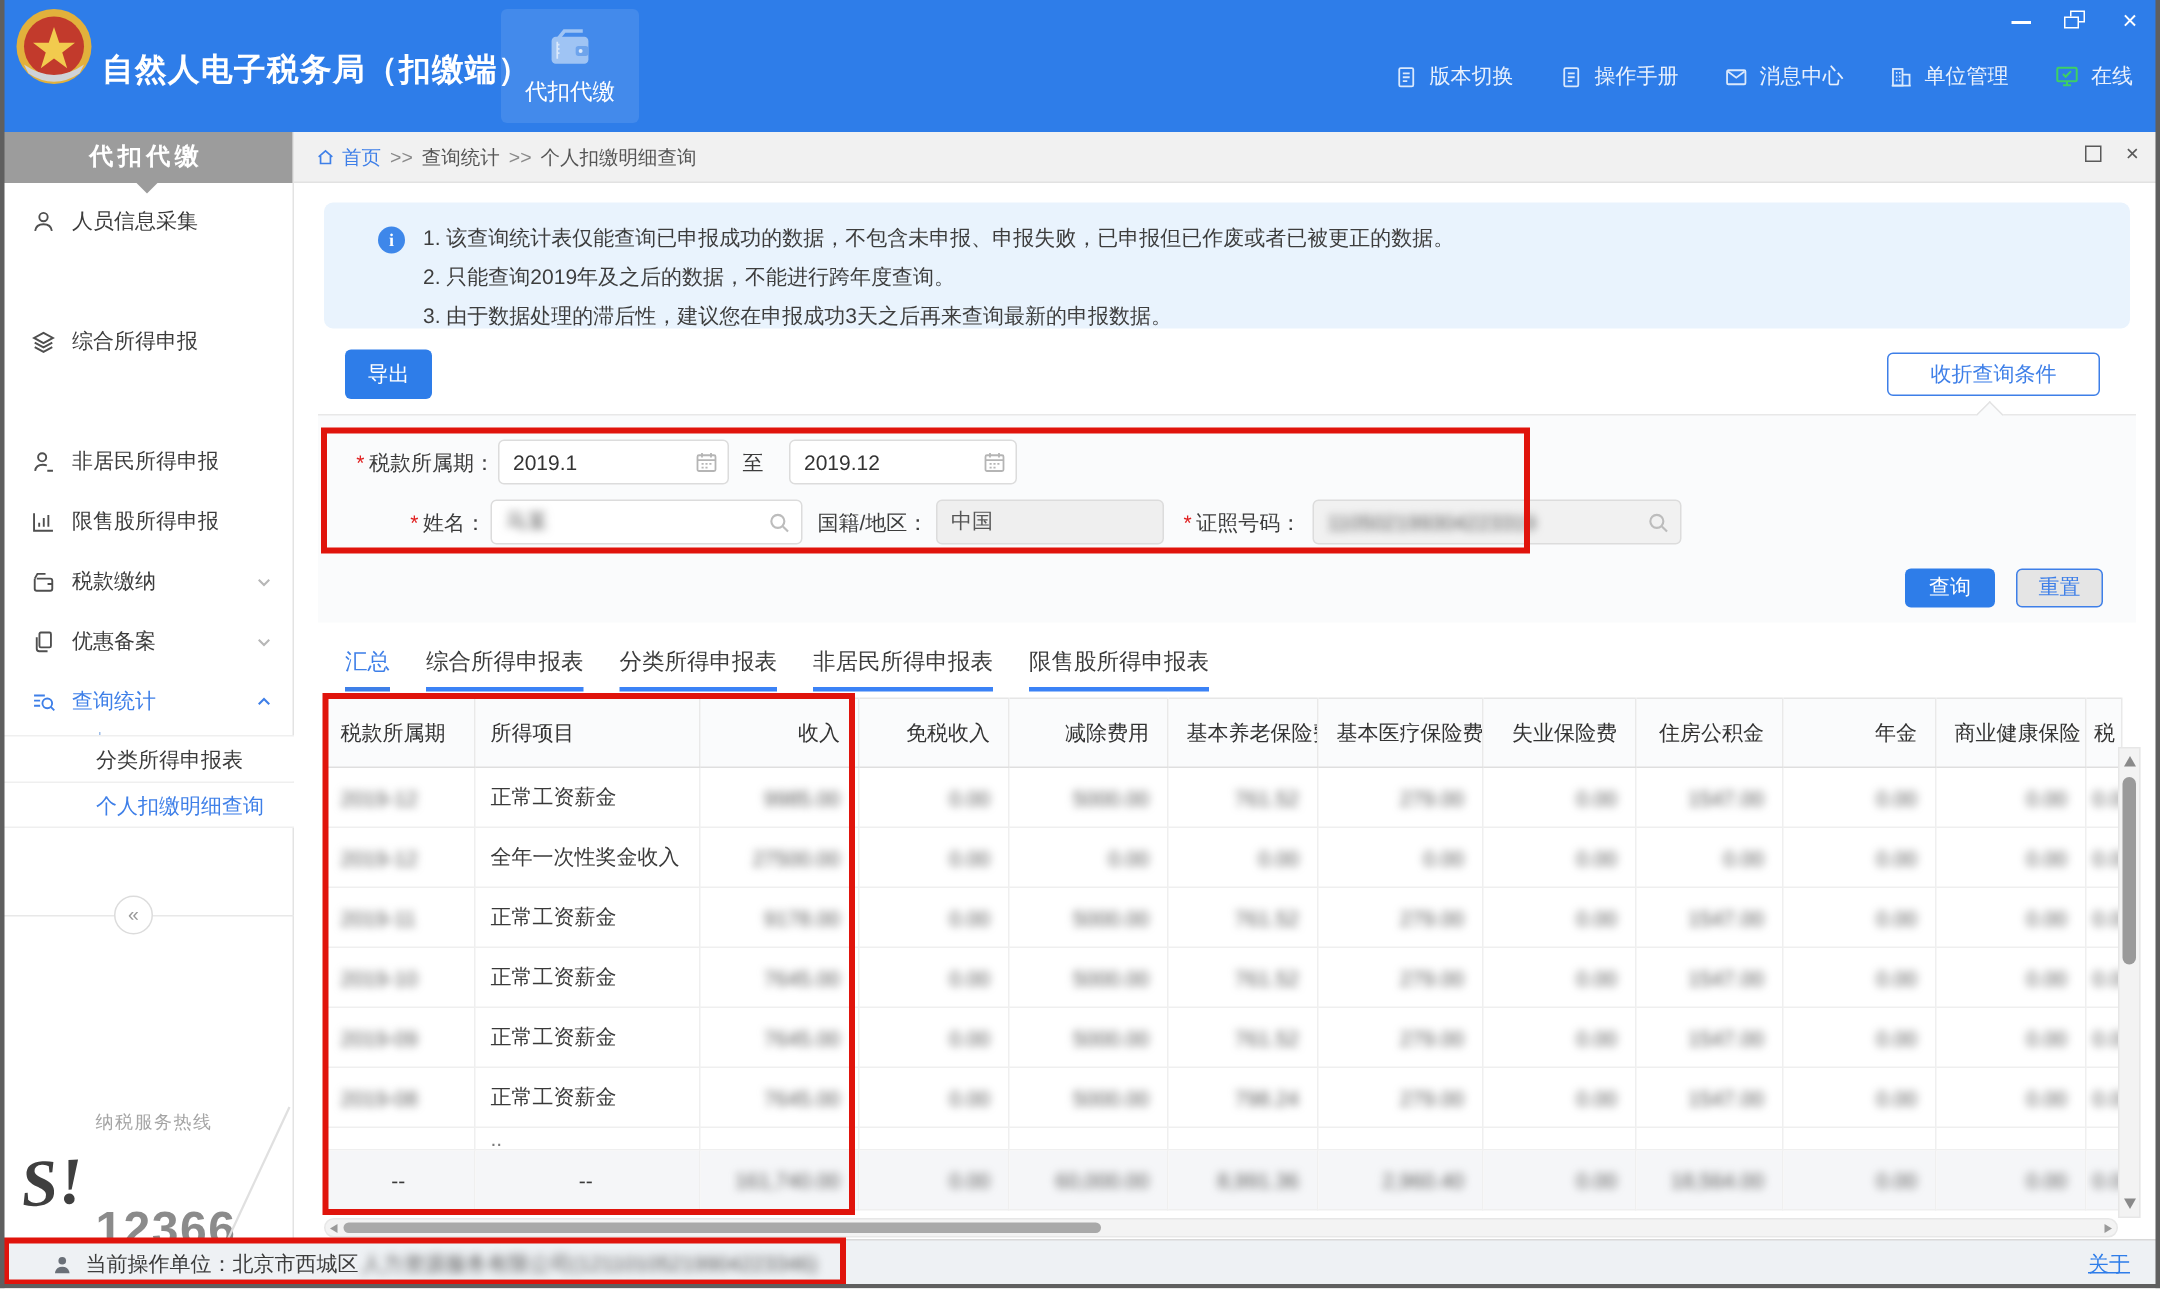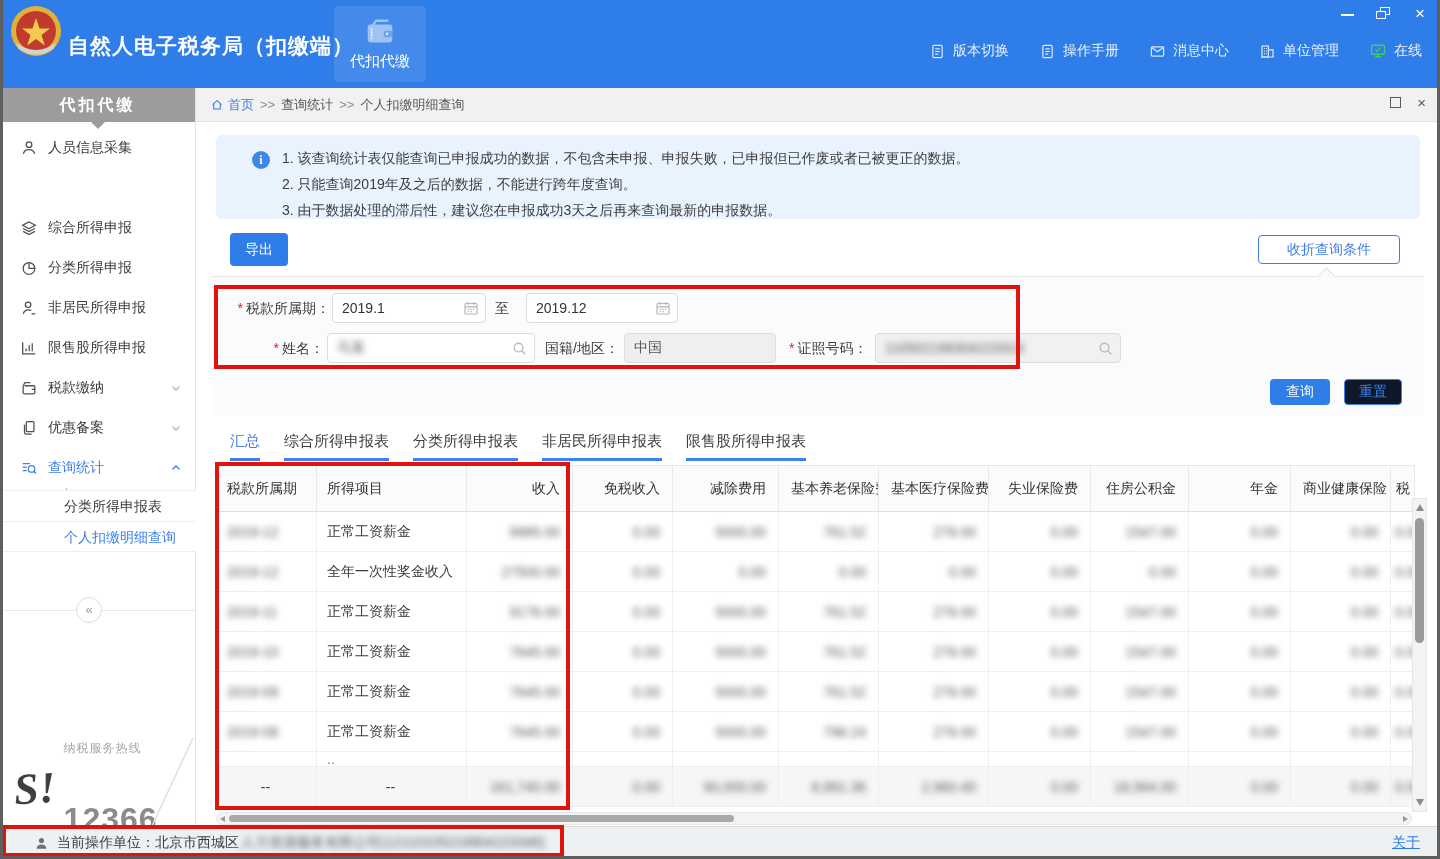--- a/index.html
+++ b/index.html
@@ -66,21 +66,21 @@
 
   .query-panel { position:absolute; left:16px; top:154px; width:1212px; height:139px; background:#fafbfc; border-top:1px solid #e8e8e8; }
   .panel-caret { position:absolute; left:1124px; top:148px; width:13px; height:13px; background:#fafbfc; border-left:1px solid #e3e3e3; border-top:1px solid #e3e3e3; transform:rotate(45deg); z-index:2; }
   .f-label { position:absolute; font-size:14px; color:#3c3c3c; }
   .req { color:#e02020; margin-right:3px; }
   .f-input { position:absolute; height:30px; border:1px solid #dcdcdc; border-radius:4px; background:#fff; font-size:14px; color:#333; padding:0 26px 0 9px; display:flex; align-items:center; }
   .f-input.gray { background:#efefef; color:#555; }
   .f-input .val { white-space:nowrap; overflow:hidden; }
   .f-ico { position:absolute; right:6px; top:6px; }
   .btn-query { position:absolute; left:1074px; top:257px; width:60px; height:26px; background:#2e7de9; border:none; color:#fff; font-size:14px; border-radius:4px; cursor:pointer; }
-  .btn-reset { position:absolute; left:1148px; top:257px; width:58px; height:26px; background:#0f172a; border:1px solid #3e7fe8; color:#3e7fe8; font-size:14px; border-radius:4px; cursor:pointer; }
+  .btn-reset { position:absolute; left:1148px; top:257px; width:58px; height:26px; background:#e5e5e5; border:1px solid #3e7fe8; color:#3e7fe8; font-size:14px; border-radius:4px; cursor:pointer; }
 
   .tabs { position:absolute; left:34px; top:310px; display:flex; gap:24px; }
   .tab { font-size:15px; color:#3c3c3c; padding-bottom:7px; border-bottom:3px solid #3b82f6; cursor:pointer; }
   .tab.active { color:#3e7fe8; border-bottom-color:#3e7fe8; }
 
   
   .table-wrap { position:absolute; left:20px; top:343px; width:1196px; }
   table { border-collapse:collapse; table-layout:fixed; width:1196px; border:1px solid #e6e6e6; }
   th { height:46px; background:#fafbfc; font-weight:normal; font-size:14px; color:#333; border-right:1px solid #e9e9e9; border-bottom:1px solid #dfdfdf; padding:0 12px; text-align:right; white-space:nowrap; overflow:hidden; }
   td { height:40px; font-size:14px; color:#3a3a3a; border-right:1px solid #efefef; border-bottom:1px solid #efefef; padding:0 12px; text-align:right; white-space:nowrap; overflow:hidden; }
@@ -207,27 +207,20 @@
       <span>人员信息采集</span>
     </div>
     <div class="s-item" style="top:120px">
       <svg class="ic" width="18" height="18" viewBox="0 0 20 20" fill="none" stroke="currentColor" stroke-width="1.4">
           <path d="M10 3.2 3 7l7 3.8L17 7z"></path>
           <path d="M3.5 10.5 10 14l6.5-3.5"></path>
           <path d="M3.5 13.8 10 17.3l6.5-3.5"></path>
         </svg>
       <span>综合所得申报</span>
     </div>
-    <div class="s-item" style="top:160px">
-      <svg class="ic" width="18" height="18" viewBox="0 0 20 20" fill="none" stroke="currentColor" stroke-width="1.4">
-          <circle cx="10" cy="10.5" r="6.5"></circle>
-          <path d="M10 4v6.5h6.5"></path>
-        </svg>
-      <span>分类所得申报</span>
-    </div>
     <div class="s-item" style="top:200px">
       <svg class="ic" width="18" height="18" viewBox="0 0 20 20" fill="none" stroke="currentColor" stroke-width="1.4">
           <circle cx="9" cy="6.5" r="3"></circle>
           <path d="M3.8 16.5c.4-3 2.6-4.5 5.7-4.5 1.2 0 2.2.2 3 .6"></path>
           <path d="M12.8 16.5H17"></path>
         </svg>
       <span>非居民所得申报</span>
     </div>
     <div class="s-item" style="top:240px">
       <svg class="ic" width="18" height="18" viewBox="0 0 20 20" fill="none" stroke="currentColor" stroke-width="1.4">

